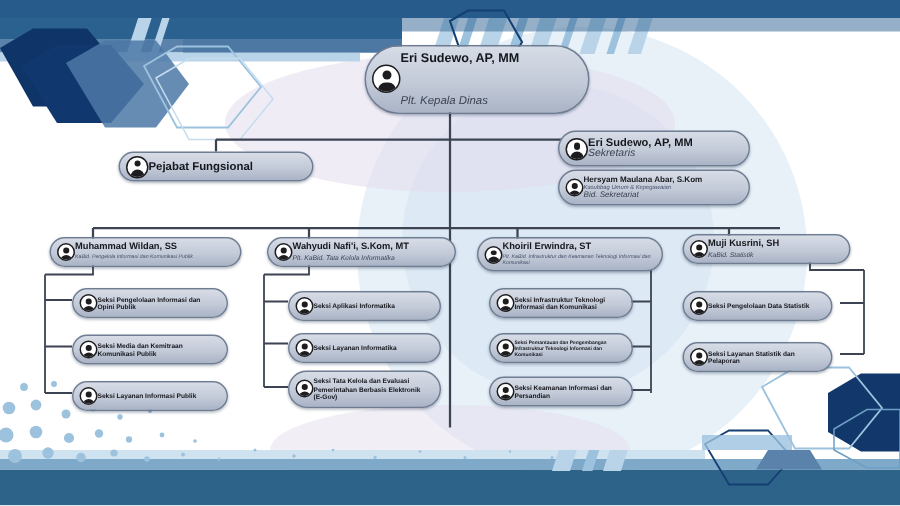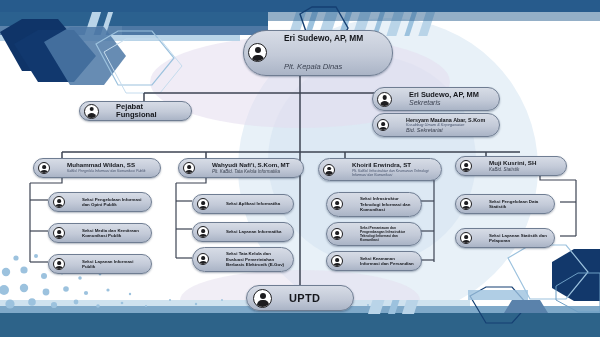--- a/index.html
+++ b/index.html
@@ -18,21 +18,21 @@
   #bg-svg { position: absolute; left: 0; top: 0; width: 600px; height: 337px; }
 
   
   #lines { position: absolute; left: 0; top: 0; width: 600px; height: 337px; }
 
   
   .node {
     position: absolute;
     display: flex;
     align-items: center;
-    gap: 17px;
+    gap: 0;
     border-radius: 40px;
     background: linear-gradient(180deg,#d7dce6 0%,#c3cad8 55%,#aab4c6 100%);
     border: 1.1px solid #6f7d92;
     box-shadow: 0 1px 2px rgba(20,40,70,.35);
     padding: 3px 7px 3px 4px;
   }
   .av {
     flex: 0 0 auto;
     width: 15px; height: 15px;
     border-radius: 50%;
@@ -236,21 +236,21 @@
   </svg>
 
   <div class="node lvl1" style="left:243px; top:30px; width:150px;">
     <span class="av big"></span>
     <span class="txt">
       <span class="t-name">Eri Sudewo, AP, MM</span>
       <span class="t-role">Plt. Kepala Dinas</span>
     </span>
   </div>
 
-  <div class="node fn" style="left:79px; top:101px; width:113px; height:20px;">
+  <div class="node fn" style="left:79px; top:101px; width:130px; height:20px;">
     <span class="av"></span>
     <span class="txt">
       <span class="t-plain">Pejabat Fungsional</span>
     </span>
   </div>
 
   <div class="node lvl2" style="left:372px; top:87px; width:128px;">
     <span class="av"></span>
     <span class="txt">
       <span class="t-name">Eri Sudewo, AP, MM</span>
@@ -358,20 +358,14 @@
       <span class="t-plain">Seksi Pengelolaan Data Statistik</span>
     </span>
   </div>
   <div class="node leaf" style="left:455px; top:228px; width:100px;">
     <span class="av sm"></span>
     <span class="txt">
       <span class="t-plain">Seksi Layanan Statistik dan Pelaporan</span>
     </span>
   </div>
 
-  <div class="node uptd" style="left:246px; top:285px; width:108px; height:26px; padding-left:6px;">
-    <span class="av big"></span>
-    <span class="txt">
-      <span class="t-plain">UPTD</span>
-    </span>
-  </div>
 
 </div>
 
 </body></html>

